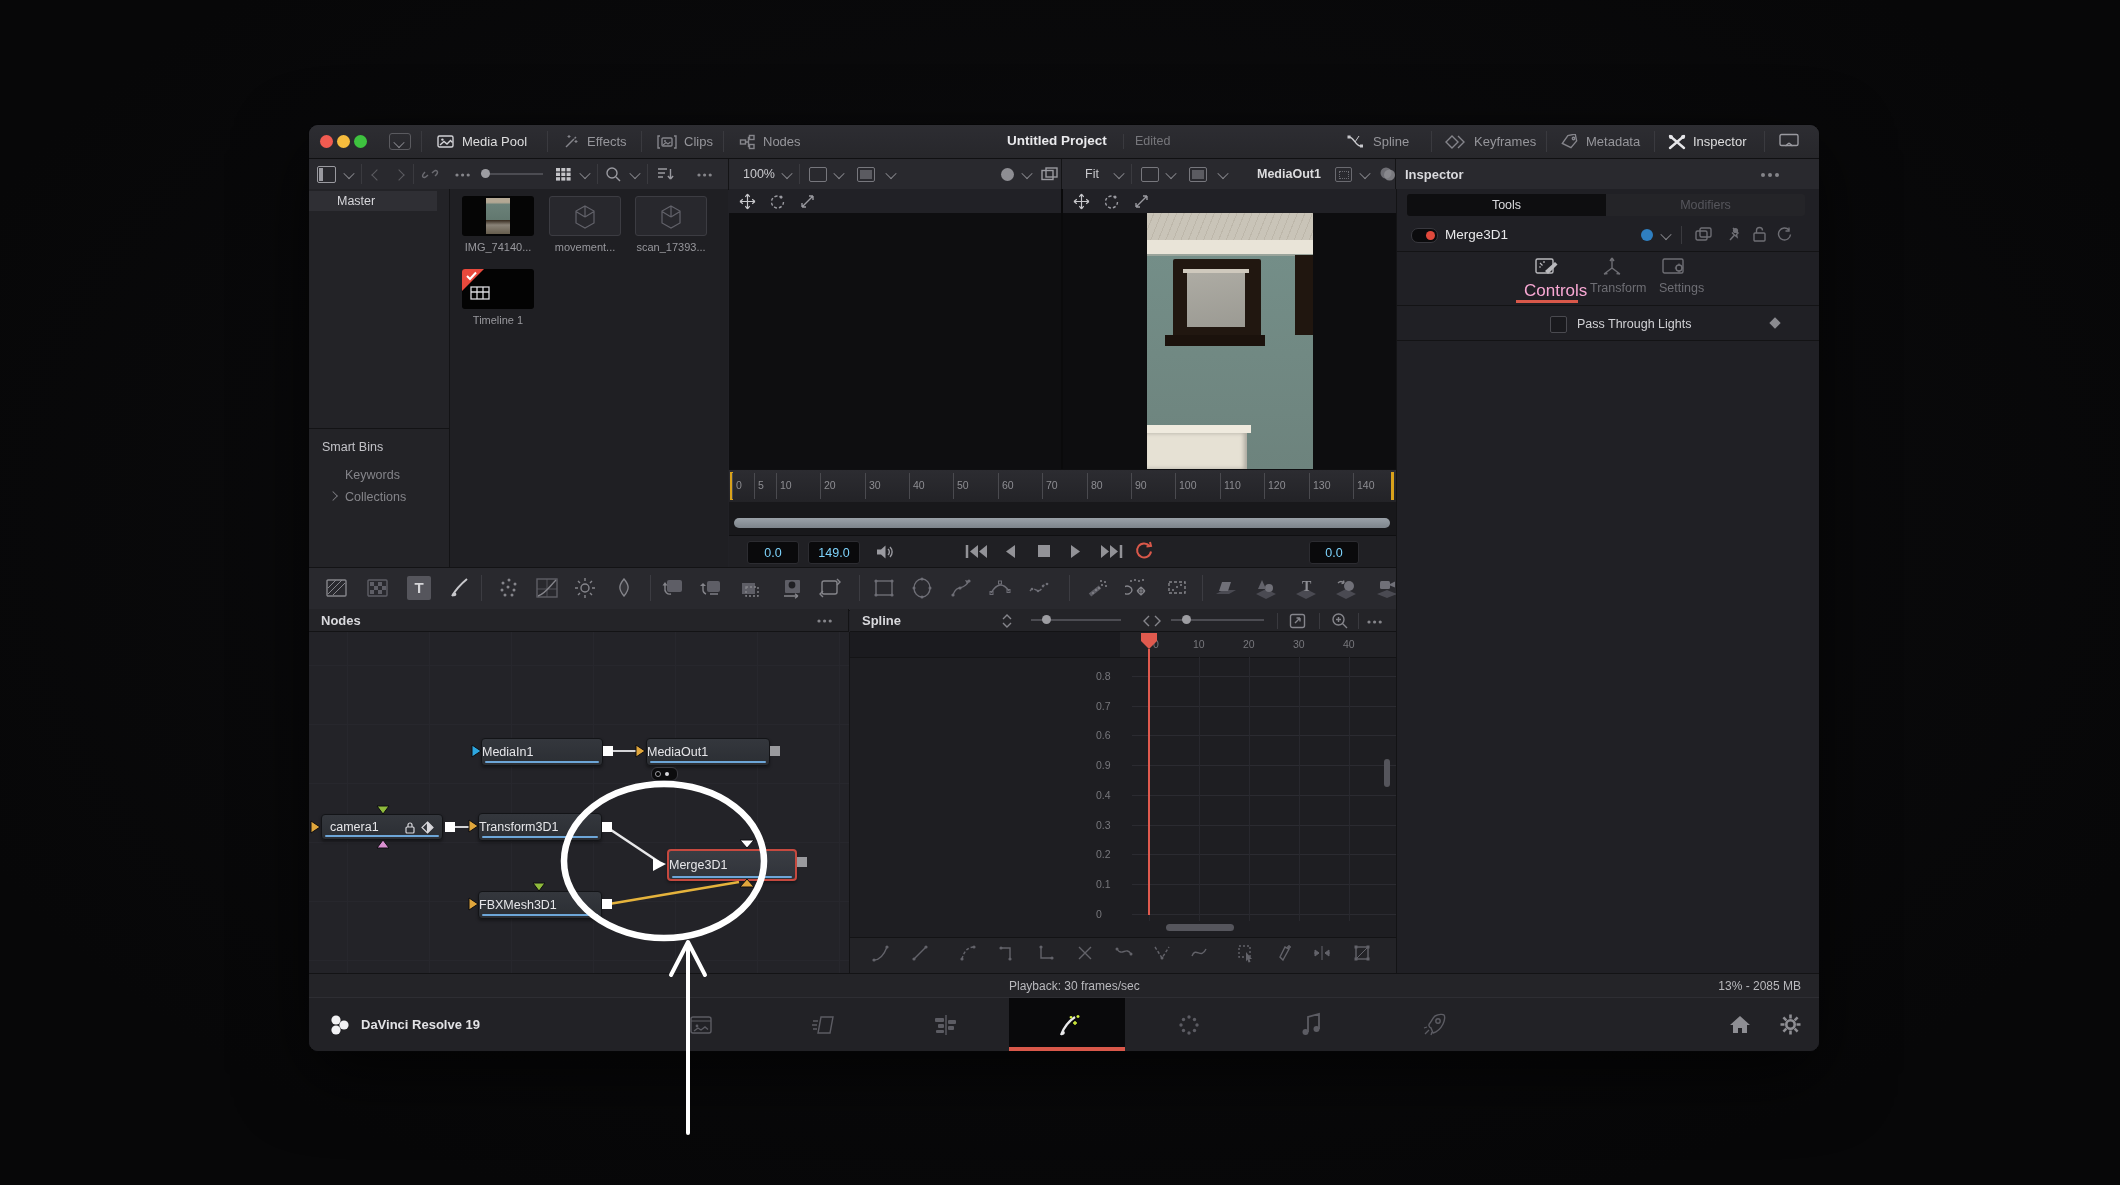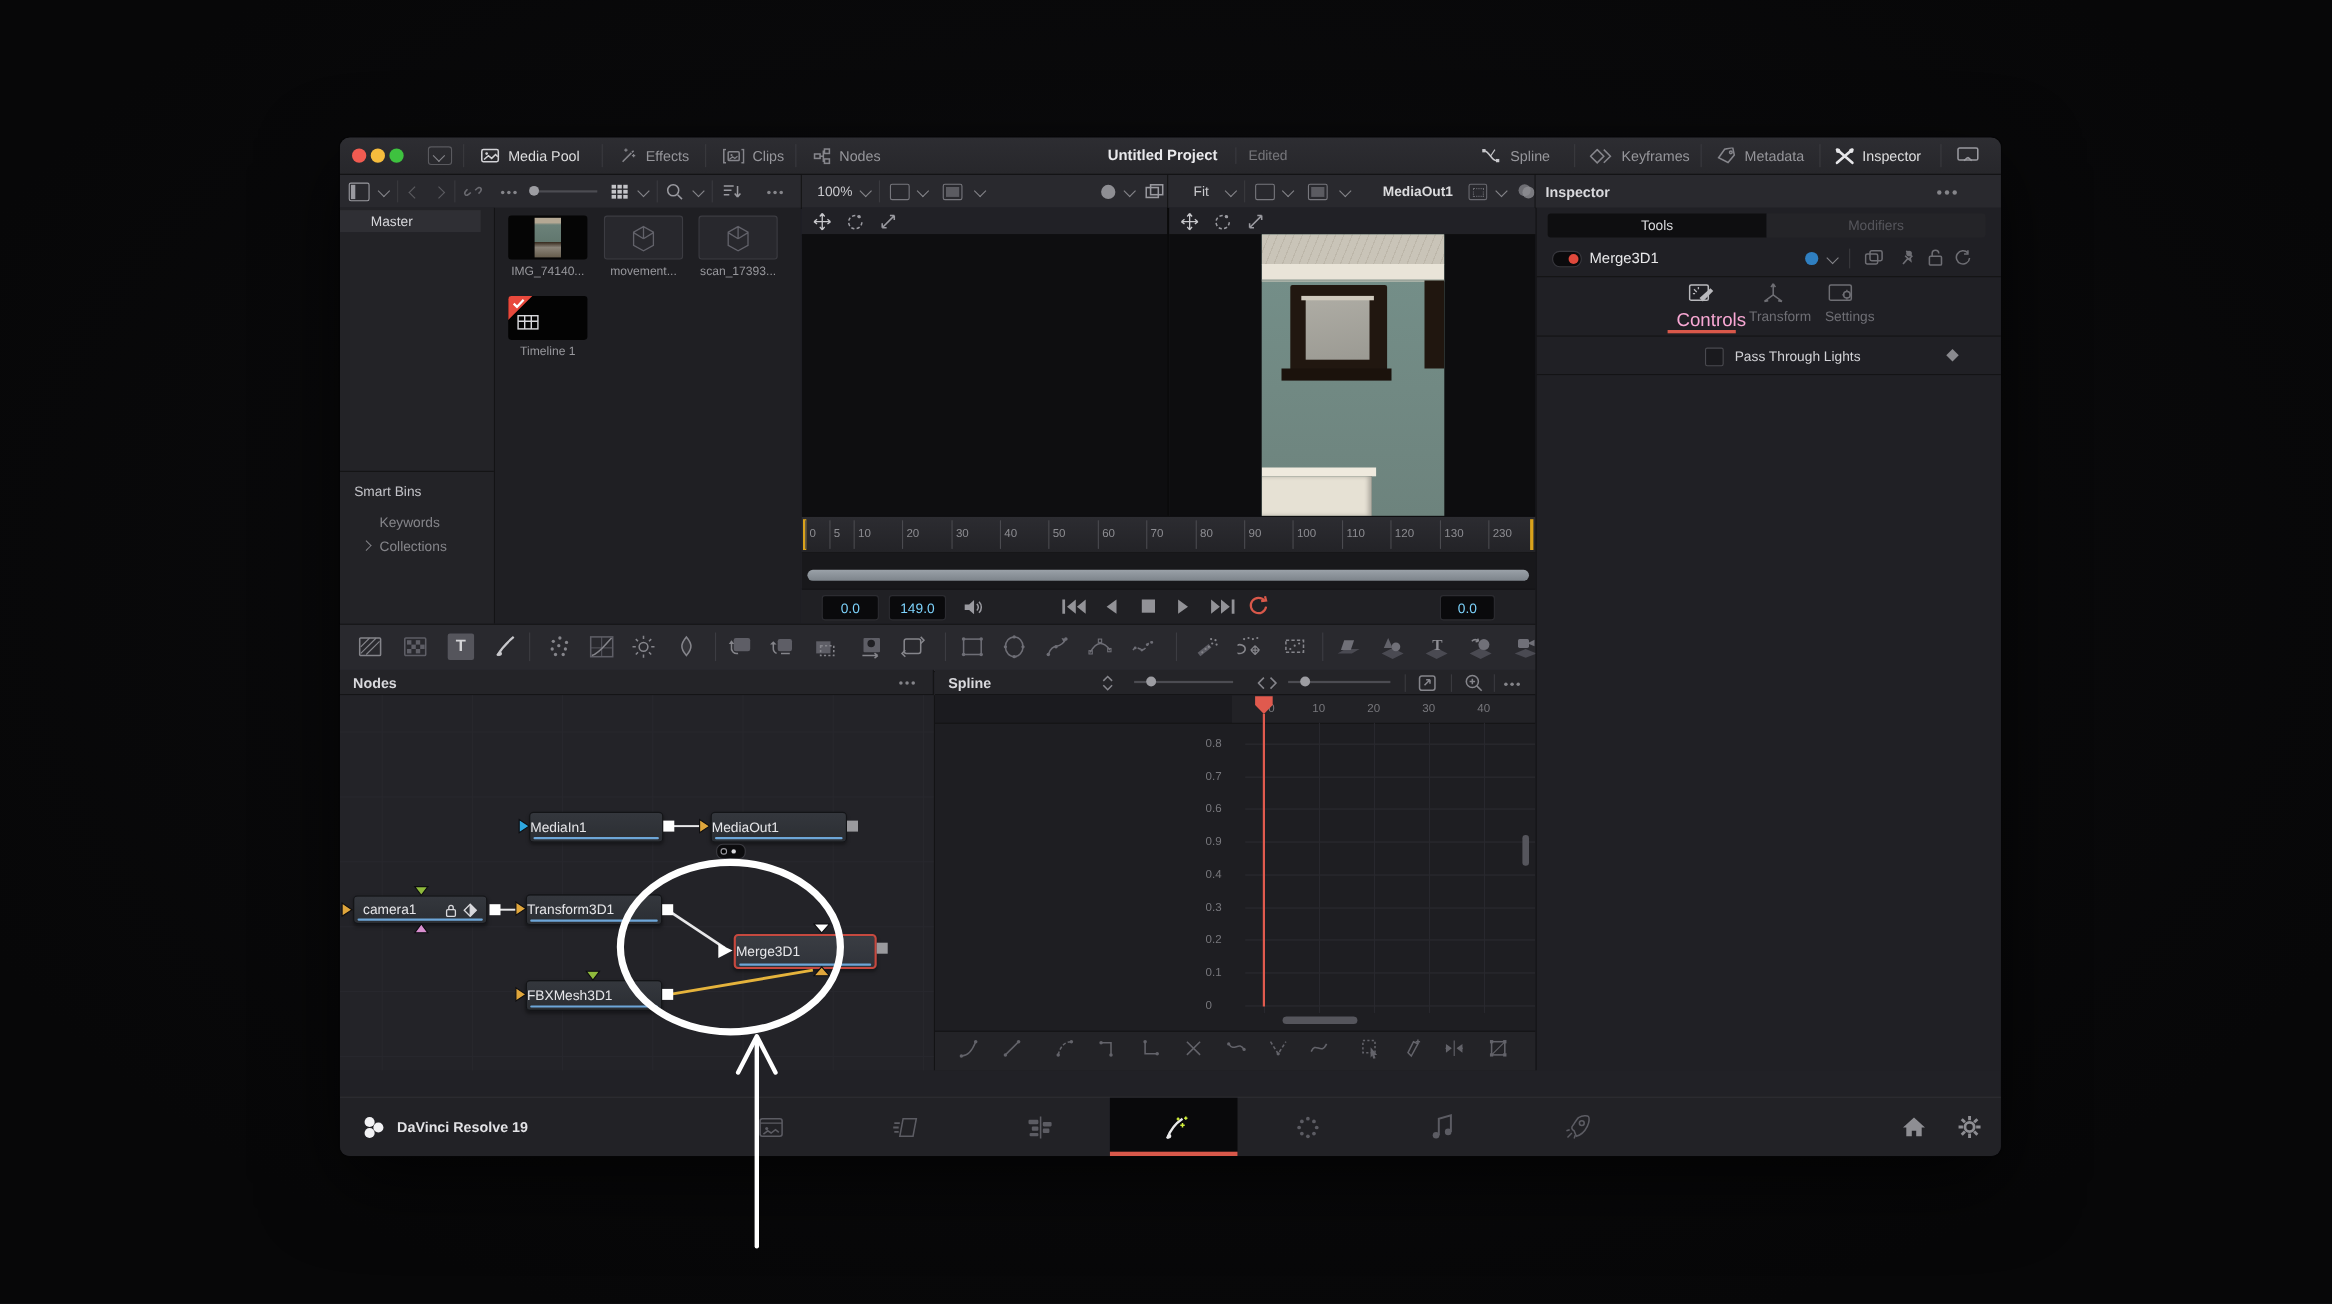--- a/index.html
+++ b/index.html
@@ -343,21 +343,21 @@
         <span class="ruler-num" style="left:406px;">90</span>
     <div class="ruler-tick" style="left:446px;"></div>
         <span class="ruler-num" style="left:450px;">100</span>
     <div class="ruler-tick" style="left:491px;"></div>
         <span class="ruler-num" style="left:495px;">110</span>
     <div class="ruler-tick" style="left:535px;"></div>
         <span class="ruler-num" style="left:539px;">120</span>
     <div class="ruler-tick" style="left:580px;"></div>
         <span class="ruler-num" style="left:584px;">130</span>
     <div class="ruler-tick" style="left:624px;"></div>
-        <span class="ruler-num" style="left:628px;">230</span>
+        <span class="ruler-num" style="left:628px;">140</span>
   </div>
 
   <div class="abs" style="left:420px;top:377px;width:667px;height:33px;background:#18181b;">
     <div class="abs" style="left:5px;top:16px;width:656px;height:10px;border-radius:5px;background:linear-gradient(#9aa1a8,#7d848b);"></div>
   </div>
 
   <div class="abs" style="left:420px;top:410px;width:667px;height:32px;background:#202024;border-top:1px solid #0f0f11;">
     <div class="field" style="left:18px;top:5px;width:50px;">0.0</div>
     <div class="field" style="left:79px;top:5px;width:50px;">149.0</div>
     <svg class="abs" style="left:146px;top:7px;" width="20" height="18" viewBox="0 0 20 18">
@@ -822,20 +822,24 @@
         </svg>
     <span class="txt" style="left:262px;top:92px;font-size:12.5px;color:#6e6e74;">Settings</span>
     <div class="abs" style="left:0;top:116px;width:423px;height:1px;background:#131315;"></div>
 
     <div class="abs" style="left:153px;top:127px;width:15px;height:15px;background:#1a1a1e;border:1px solid #4a4a50;border-radius:2px;"></div>
     <span class="txt" style="left:180px;top:128px;font-size:12.5px;color:#d2d2d6;">Pass Through Lights</span>
     <div class="abs" style="left:374px;top:130px;width:8px;height:8px;background:#8a8a8f;transform:rotate(45deg);"></div>
     <div class="abs" style="left:0;top:151px;width:423px;height:1px;background:#131315;"></div>
   </div>
 
+  <div class="abs" style="left:0;top:848px;width:1510px;height:24px;background:#242428;border-top:1px solid #131315;">
+    <span class="txt" style="left:700px;top:5px;font-size:12px;color:#b9b9bd;">Playback: 30 frames/sec</span>
+    <span class="txt" style="right:18px;top:5px;font-size:12px;color:#b9b9bd;">13% - 2085 MB</span>
+  </div>
 
   <div class="abs" style="left:0;top:872px;width:1510px;height:54px;background:#222226;border-top:1px solid #2e2e33;">
     <svg class="abs" style="left:18px;top:14px;" width="26" height="26" viewBox="0 0 26 26">
           <circle cx="9" cy="8" r="4.6" fill="#f2f2f4"></circle>
           <circle cx="17" cy="13" r="4.6" fill="#f2f2f4"></circle>
           <circle cx="9" cy="18" r="4.6" fill="#f2f2f4"></circle>
         </svg>
     <span class="txt" style="left:52px;top:19px;font-size:13px;font-weight:bold;color:#e3e3e6;">DaVinci Resolve 19</span>
 
     <svg class="abs" style="left:380px;top:16px;" width="24" height="22" viewBox="0 0 24 22">

